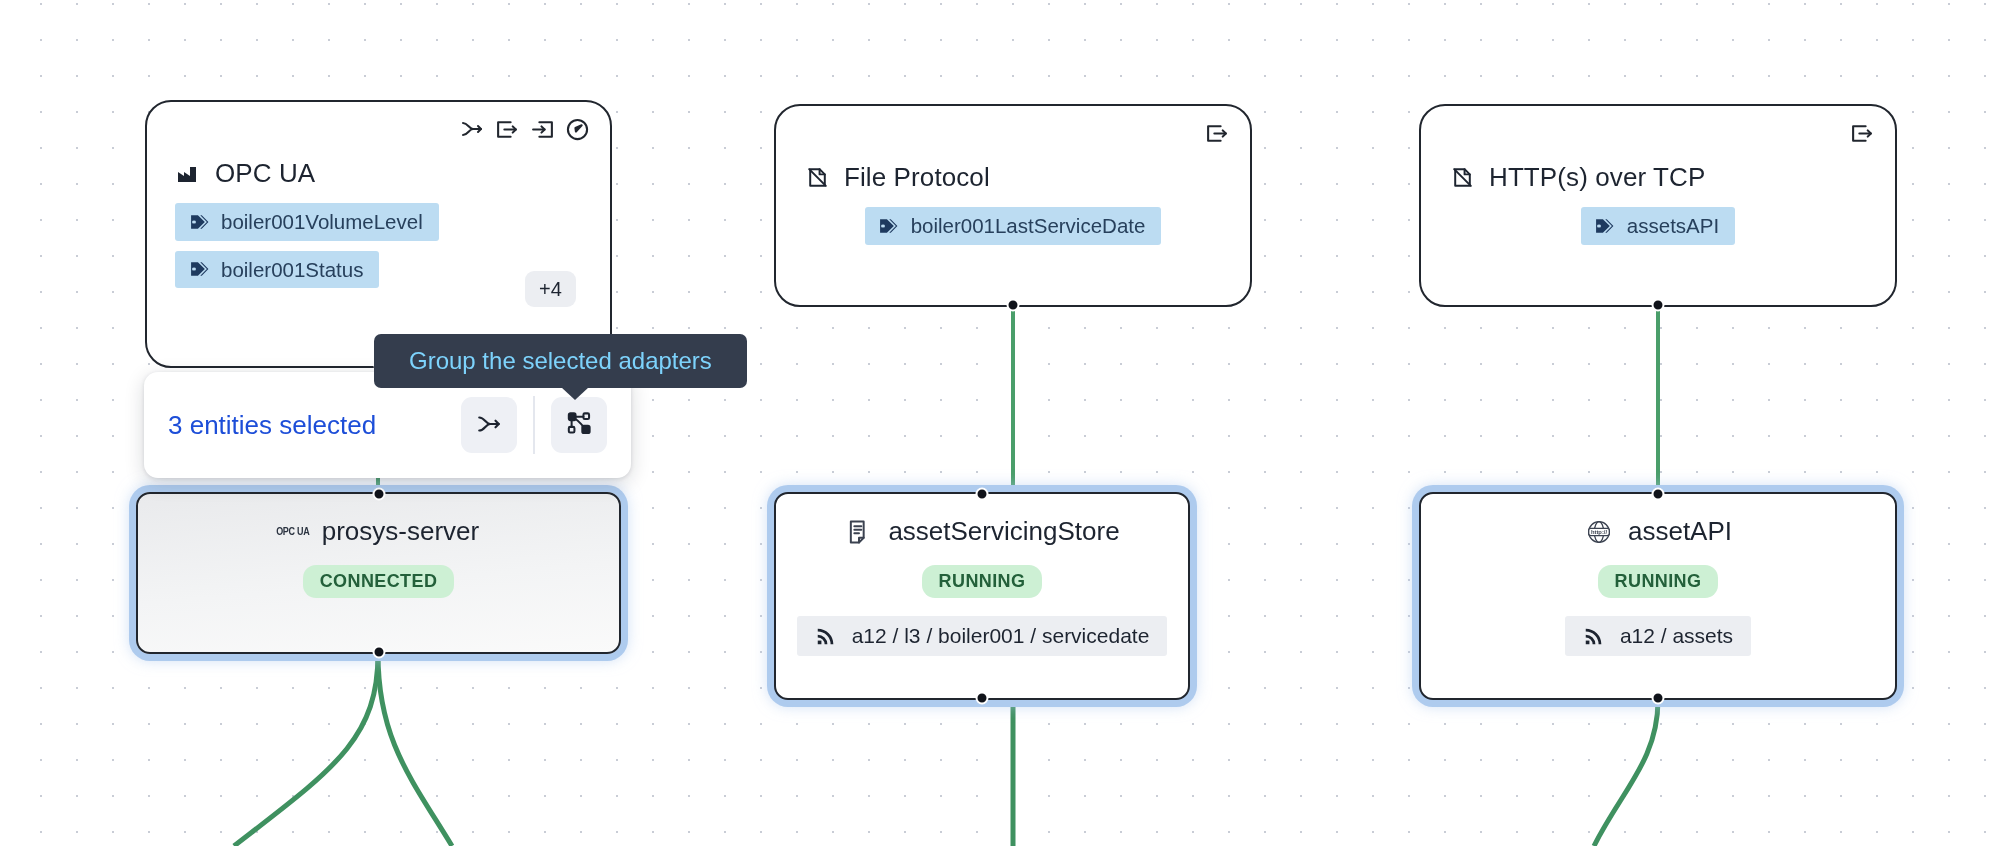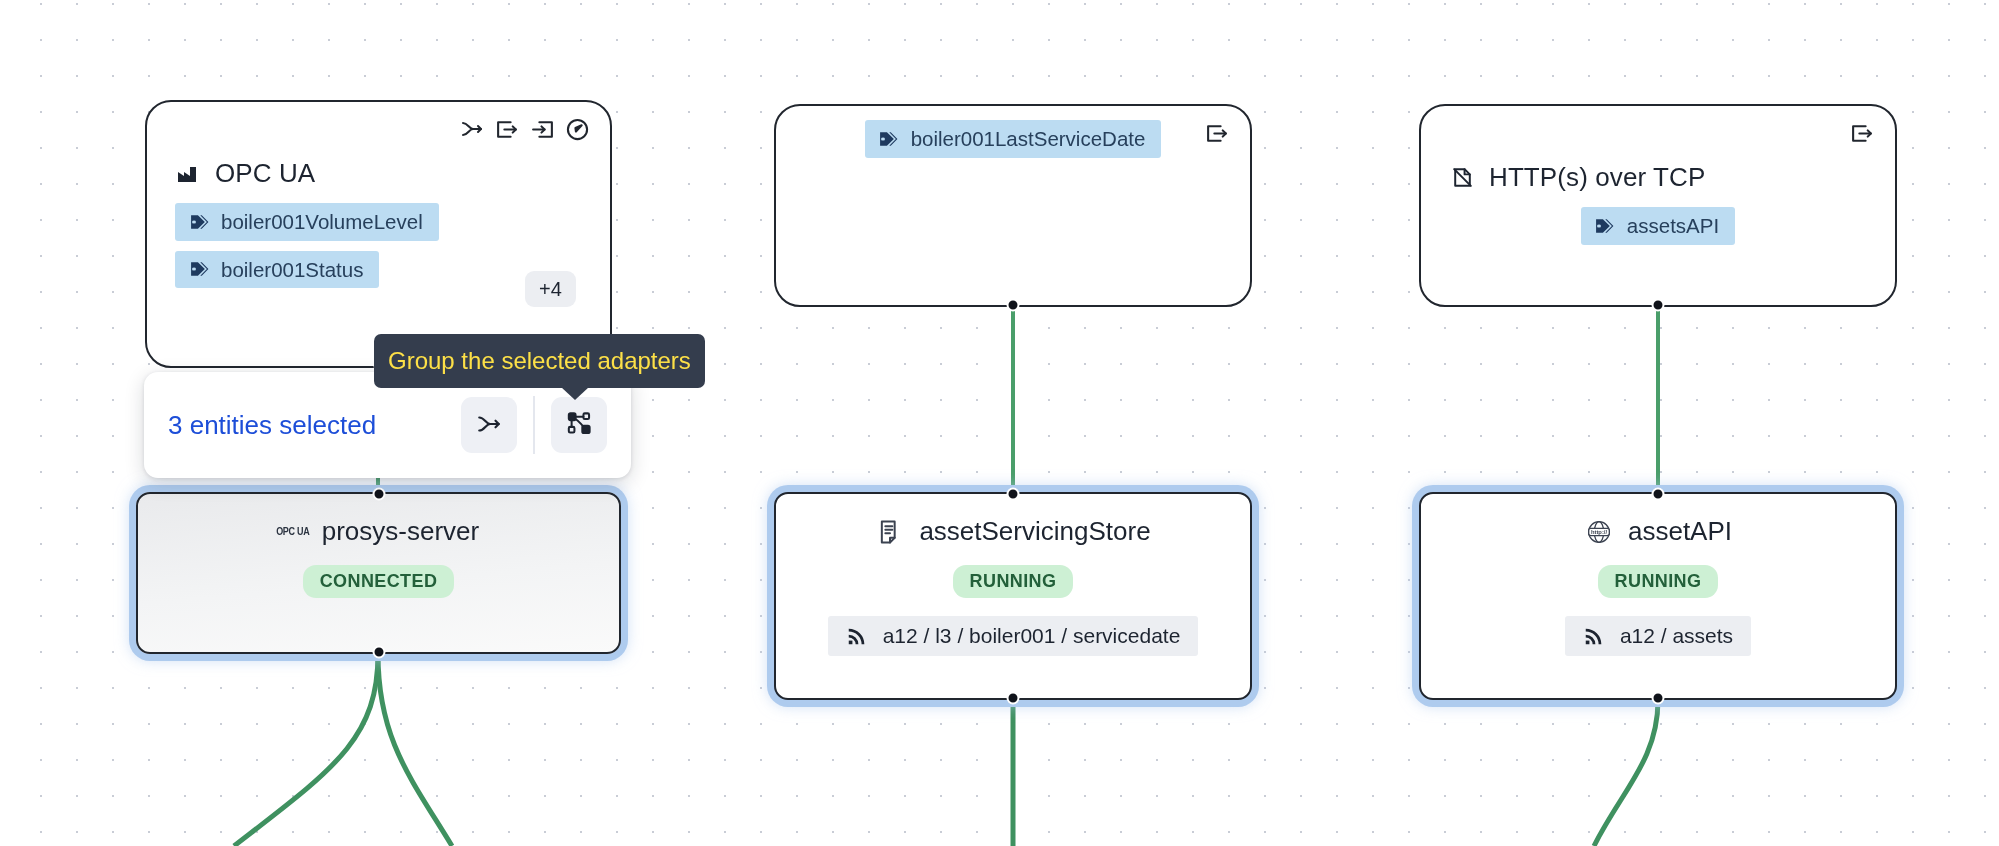--- a/index.html
+++ b/index.html
@@ -250,24 +250,24 @@
     background: #e4e7ee;
     flex: 0 0 auto;
   }
 
   
   #tooltip {
     position: absolute;
     left: 362px;
     top: 334px;
     background: #343d4d;
-    color: #fde047;
+    color: #7dd3fc;
     font-size: 24px;
     line-height: 1;
-    padding: 15px 14px;
+    padding: 15px 35px;
     border-radius: 7px;
     white-space: nowrap;
     z-index: 30;
   }
   #tooltip .tip-arrow {
     position: absolute;
     left: 187px;
     bottom: -12px;
     width: 0;
     height: 0;
@@ -380,20 +380,30 @@
     <div class="adapter-toolbar">
       <span class="tb-icon">
         <svg width="25" height="25" viewBox="0 0 24 24" fill="none" stroke="currentColor" stroke-width="2" stroke-linecap="round" stroke-linejoin="round">
           <path d="M3 5 h12 M3 5 v14 M3 19 h12"></path>
             <path d="M9 12 h11"></path>
             <path d="M17 9 l3 3 -3 3"></path>
         </svg>
       </span>
     </div>
 
+    <div class="adapter-title">
+      <span class="ttl-ico">
+        <svg width="25" height="25" viewBox="0 0 24 24" fill="none" stroke="currentColor" stroke-width="1.9" stroke-linecap="round" stroke-linejoin="round">
+          <path d="M5 4 h9 l5 5 v11 h-14 Z"></path>
+            <path d="M14 4 v5 h5"></path>
+            <path d="M4 4 L20 20"></path>
+        </svg>
+      </span>
+      <span>File Protocol</span>
+    </div>
 
     <div class="tag-list">
       <span class="tag-chip">
         <span class="tag-ico">
           <svg width="20" height="20" viewBox="0 0 24 24" fill="currentColor">
             <path d="M2.5 4 h8.2 l8.3 8 -8.3 8 H2.5 Z M6 10.4 a1.7 1.7 0 1 0 0 3.2 a1.7 1.7 0 1 0 0 -3.2 Z" fill-rule="evenodd"></path>
             <path d="M13.5 4 l8 8 -8 8 l1.8 0 8-8 -8-8 Z"></path>
           </svg>
         </span>
         <span>boiler001LastServiceDate</span>
@@ -445,21 +455,21 @@
       <span class="dev-ico">
         <span class="opcua-logo">OPC UA</span>
       </span>
       <span>prosys-server</span>
     </div>
     <span class="status-badge">CONNECTED</span>
     <span class="handle top"></span>
     <span class="handle bottom"></span>
   </div>
 
-  <div class="node device-card selected" style="left:762px; top:492px; width:478px; height:208px;">
+  <div class="node device-card selected" style="left:762px; top:492px; width:416px; height:208px;">
     <div class="device-title">
       <span class="dev-ico">
         <svg width="28" height="28" viewBox="0 0 24 24" fill="none" stroke="#3b4250" stroke-width="1.7" stroke-linecap="round" stroke-linejoin="round">
           <path d="M5 3 h11 v14 l-4 4 H5 Z"></path>
             <path d="M16 17 h-4 v4"></path>
           <path d="M8 7 h6 M8 10 h6 M8 13 h4"></path>
         </svg>
       </span>
       <span>assetServicingStore</span>
     </div>

